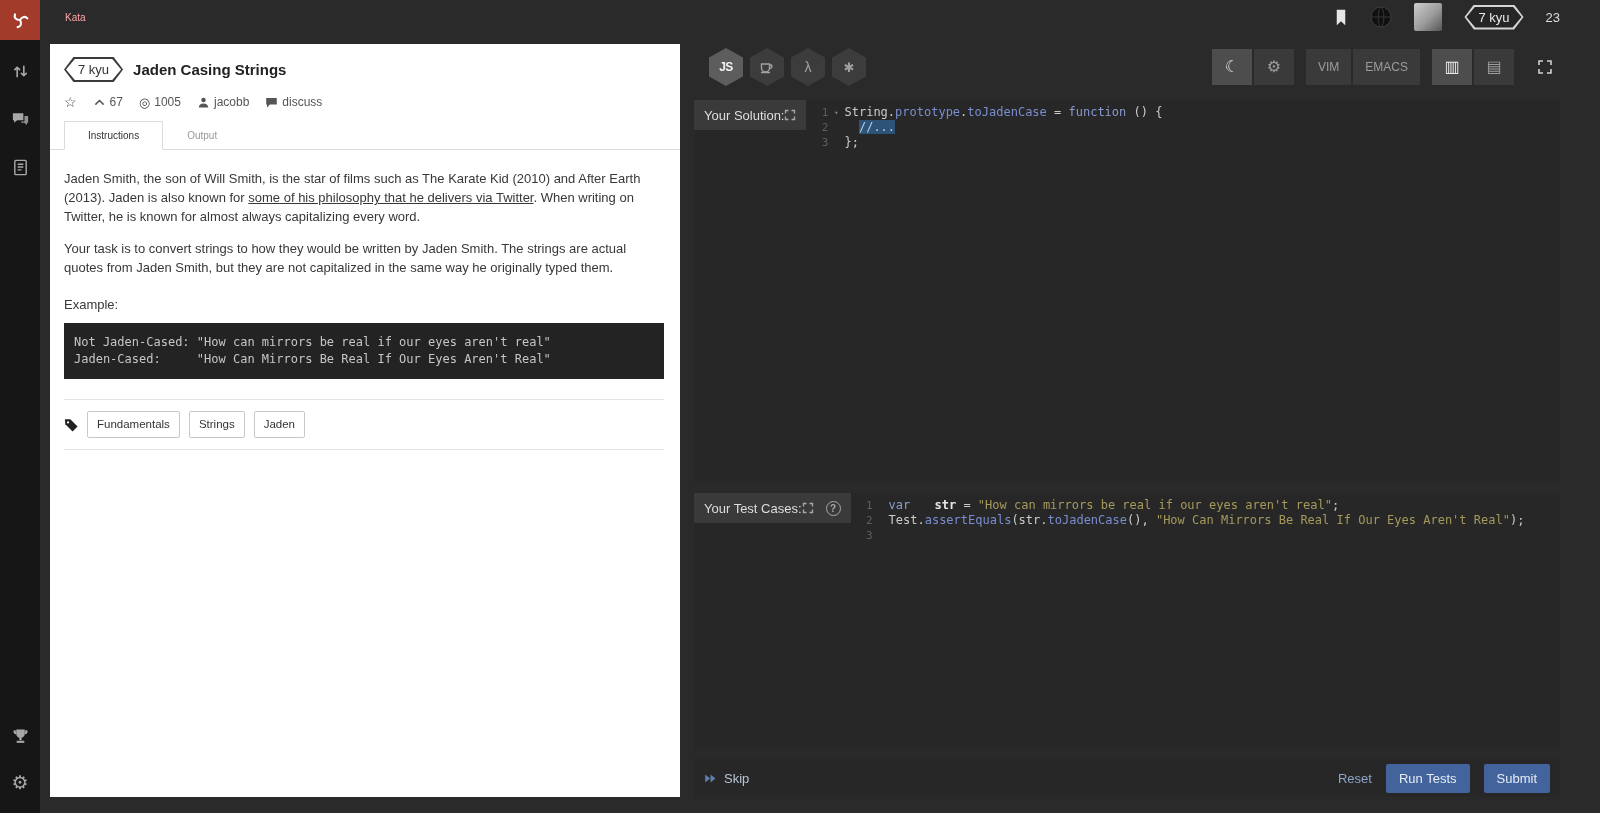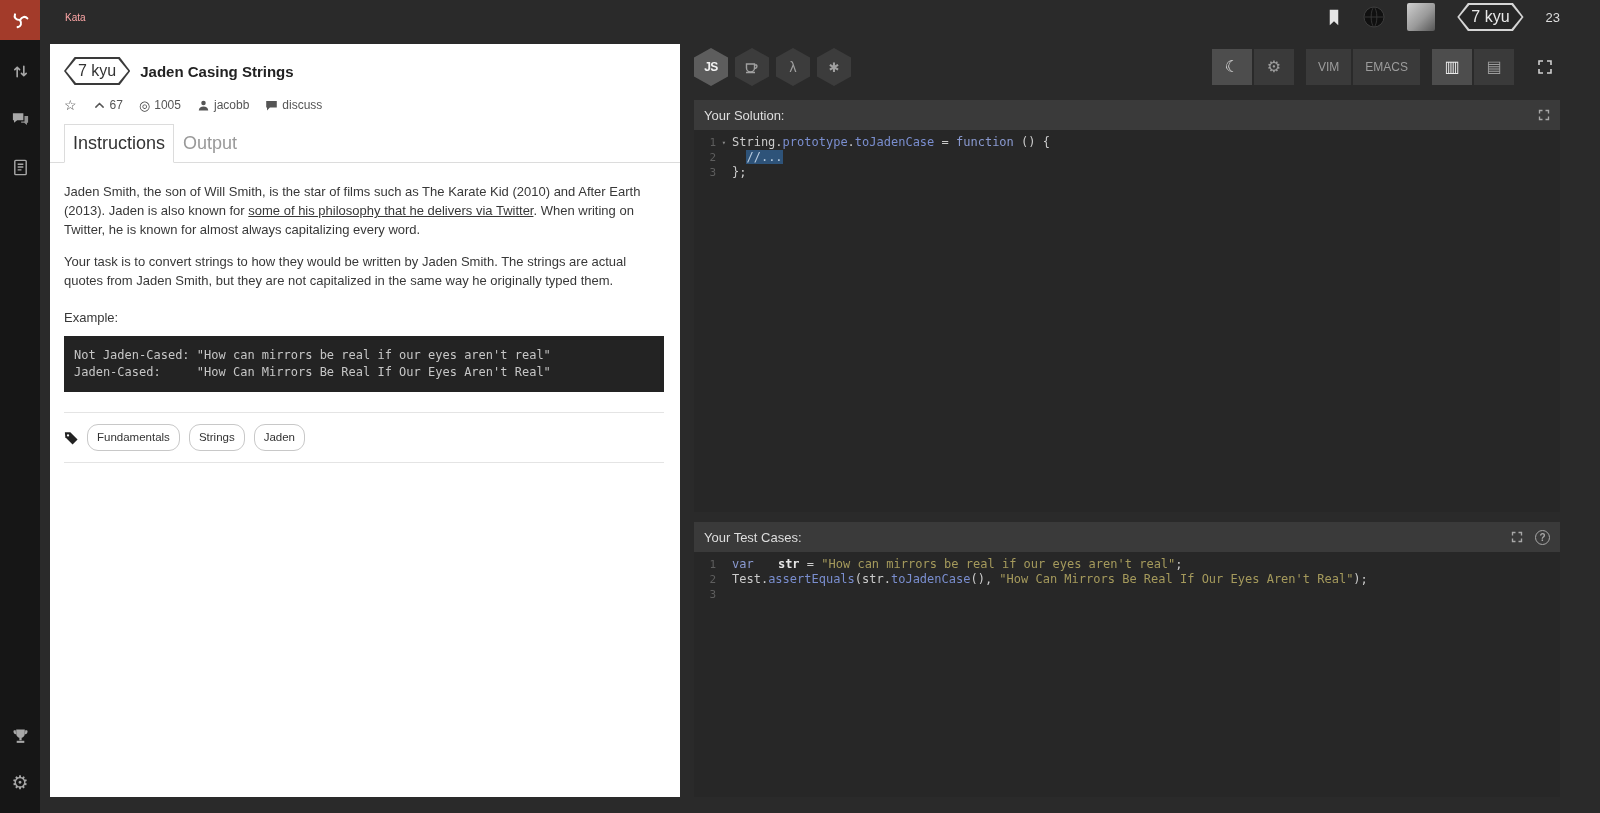--- a/index.html
+++ b/index.html
@@ -36,21 +36,21 @@
   }
   .topbar-section { font-size:10px; color:#fca5a5; cursor:pointer; }
   .topbar-right { margin-left:auto; display:flex; align-items:center; gap:22px; }
   .avatar {
     width:28px; height:28px; border-radius:2px;
     background:linear-gradient(135deg,#cfcfcf 0%,#9a9a9a 55%,#555 100%);
   }
   .rank-badge { display:inline-block; clip-path:polygon(0 50%,16% 0,84% 0,100% 50%,84% 100%,16% 100%); padding:2px; }
   .rank-badge .rank-inner {
     display:block; clip-path:polygon(0 50%,16% 0,84% 0,100% 50%,84% 100%,16% 100%);
-    font-size:16px; padding:3px 12px; white-space:nowrap;
+    font-size:13px; padding:3px 12px; white-space:nowrap;
   }
   .rank-badge.dark { background:#d6d6d6; }
   .rank-badge.dark .rank-inner { background:#262626; color:#e8e8e8; }
   .rank-badge.light { background:#3a3a3a; }
   .rank-badge.light .rank-inner { background:#fff; color:#333; }
   .honor { font-size:13px; color:#ddd; }
 
   
   .content {
     position:absolute; left:40px; right:0; top:34px; bottom:0;
@@ -65,49 +65,49 @@
   .kata-header { padding:13px 16px 0 14px; }
   .kata-title-row { display:flex; align-items:center; gap:10px; }
   .kata-title { font-size:15px; font-weight:bold; color:#222; }
   .kata-stats { display:flex; align-items:center; gap:16px; margin-top:13px; color:#555; font-size:12px; }
   .stat { display:flex; align-items:center; gap:4px; }
   .stat svg { width:13px; height:13px; }
   .stat .uglyph { font-size:14px; line-height:1; color:#444; }
 
   .tabs { margin-top:12px; padding-left:14px; border-bottom:1px solid #dcdcdc; display:flex; }
   .tab {
-    font-size:18px; padding:8px 8px; color:#999; cursor:pointer; background:transparent;
+    font-size:10px; padding:8px 23px; color:#999; cursor:pointer; background:transparent;
     border:1px solid transparent; margin-bottom:-1px;
   }
   .tab.active {
     color:#333; background:#fff; border:1px solid #dcdcdc; border-bottom:1px solid #fff;
   }
 
   .instructions-body { padding:19px 16px 0 14px; font-size:13px; line-height:19px; color:#383838; overflow:hidden; }
   .instructions-body p { margin-bottom:13px; }
   .link { text-decoration:underline; cursor:pointer; color:#383838; }
   .example-label { margin-top:18px; margin-bottom:9px; }
   .code-sample {
     background:#232323; color:#c6c6c6; font-size:12px; line-height:17px;
     padding:11px 10px; white-space:pre; overflow:hidden; margin-bottom:20px;
   }
   .divider { border:none; border-top:1px solid #e4e4e4; margin:0; }
   .tags-row { display:flex; align-items:center; gap:9px; padding:11px 0; }
   .tags-row svg { width:14px; height:14px; flex:none; }
   .tag-chip {
-    border:1px solid #c8c8c8; border-radius:11px; padding:3px 9px;
+    border:1px solid #c8c8c8; border-radius:2px; padding:3px 9px;
     font-size:11.5px; color:#333; cursor:pointer; background:#fff;
   }
   .runtime-note { margin-top:20px; font-size:13px; color:#383838; }
 
   
   .right-panel { flex:1; display:flex; flex-direction:column; gap:10px; min-width:0; }
 
   .editor-toolbar { height:46px; flex:none; display:flex; align-items:center; }
-  .langs { display:flex; gap:7px; align-items:flex-end; }
+  .langs { display:flex; gap:7px; align-items:flex-end;margin-left:15px; }
   .hex {
     width:34px; height:38px; background:#3c3c3c; color:#a0a0a0;
     clip-path:polygon(50% 0,100% 25%,100% 75%,50% 100%,0 75%,0 25%);
     display:flex; align-items:center; justify-content:center; cursor:pointer;
     font-size:13px;
   }
   .hex.active { background:#5d5d5d; color:#f2f2f2; }
   .hex .js-glyph { font-weight:bold; font-size:12px; letter-spacing:-0.5px; }
   .hex svg { width:16px; height:16px; }
   .toolbar-right { margin-left:auto; display:flex; align-items:center; }
@@ -118,21 +118,21 @@
     font-size:12px; padding:0 12px; font-family:"Liberation Sans",sans-serif;
   }
   .tbtn.active { background:#4d4d4d; color:#e8e8e8; }
   .tbtn .uglyph { font-size:16px; line-height:1; }
   .fullscreen-btn {
     margin-left:16px; background:transparent; border:none; color:#cfcfcf; cursor:pointer;
     display:flex; align-items:center; justify-content:center; width:30px; height:36px;
   }
   .fullscreen-btn svg { width:16px; height:16px; }
 
-  .editor { background:#272727; display:flex; flex-direction:column; min-height:0; }
+  .editor { background:#272727; display:flex; flex-direction:row; min-height:0; }
   .editor.solution { flex:3; }
   .editor.tests { flex:2; }
   .editor-header {
     height:30px; flex:none; background:#3a3a3a; color:#dedede; font-size:13px;
     display:flex; align-items:center; padding:0 10px;
   }
   .editor-header .hicons { margin-left:auto; display:flex; align-items:center; gap:12px; color:#a8a8a8; }
   .hicon { background:none; border:none; color:#a8a8a8; cursor:pointer; display:flex; align-items:center; }
   .hicon svg { width:12px; height:12px; }
   .help-circle {
@@ -412,15 +412,28 @@
             <span class="gutter">2</span>
             <span class="code-text"><span class="tok-plain">Test.</span><span class="tok-prop">assertEquals</span><span class="tok-plain">(str.</span><span class="tok-prop">toJadenCase</span><span class="tok-plain">(), </span><span class="tok-str">"How Can Mirrors Be Real If Our Eyes Aren't Real"</span><span class="tok-plain">);</span></span>
           </div>
           <div class="code-line">
             <span class="gutter">3</span>
             <span class="code-text"></span>
           </div>
         </div>
     </div>
 
+    <div class="action-bar">
+      <button class="skip-btn">
+        <svg viewBox="0 0 16 16" fill="currentColor">
+            <path d="M1.5 3l6 5-6 5zM8 3l6 5-6 5z"></path>
+          </svg>
+        <span>Skip</span>
+      </button>
+      <div class="action-right">
+        <button class="btn-text">Reset</button>
+        <button class="btn-blue">Run Tests</button>
+        <button class="btn-blue">Submit</button>
+      </div>
+    </div>
 
   </section>
 </div>
 
 </body></html>

